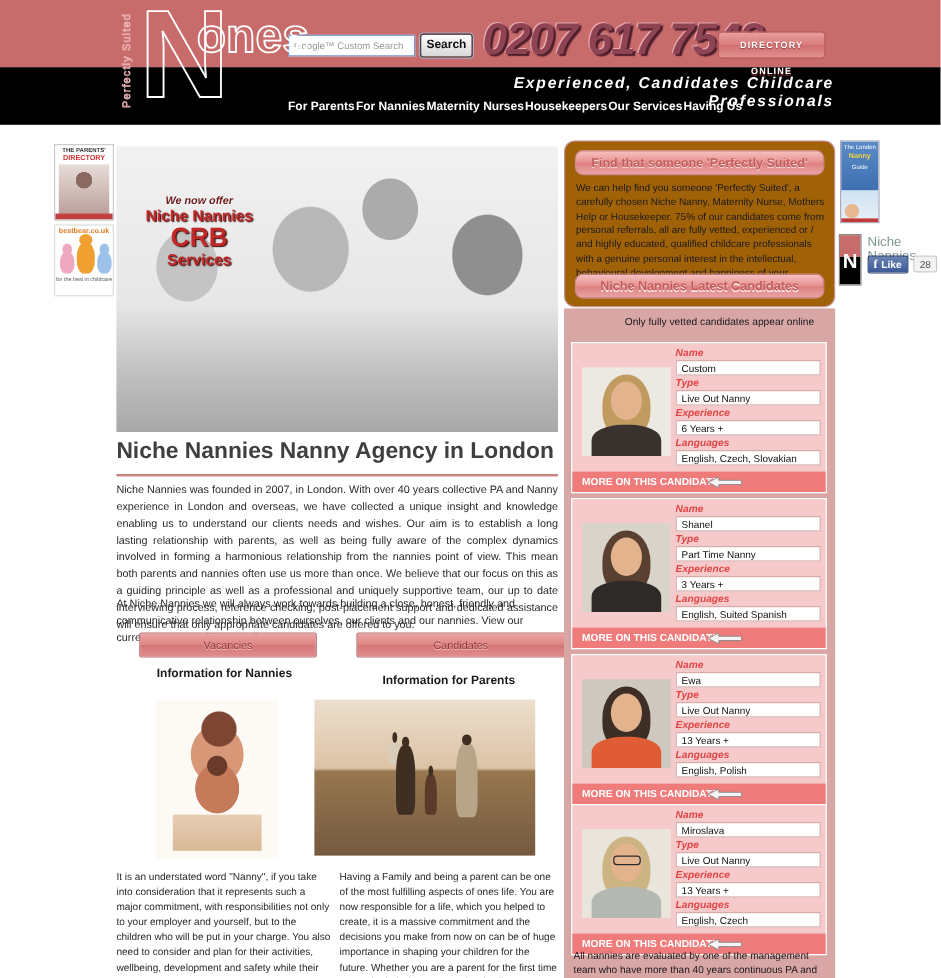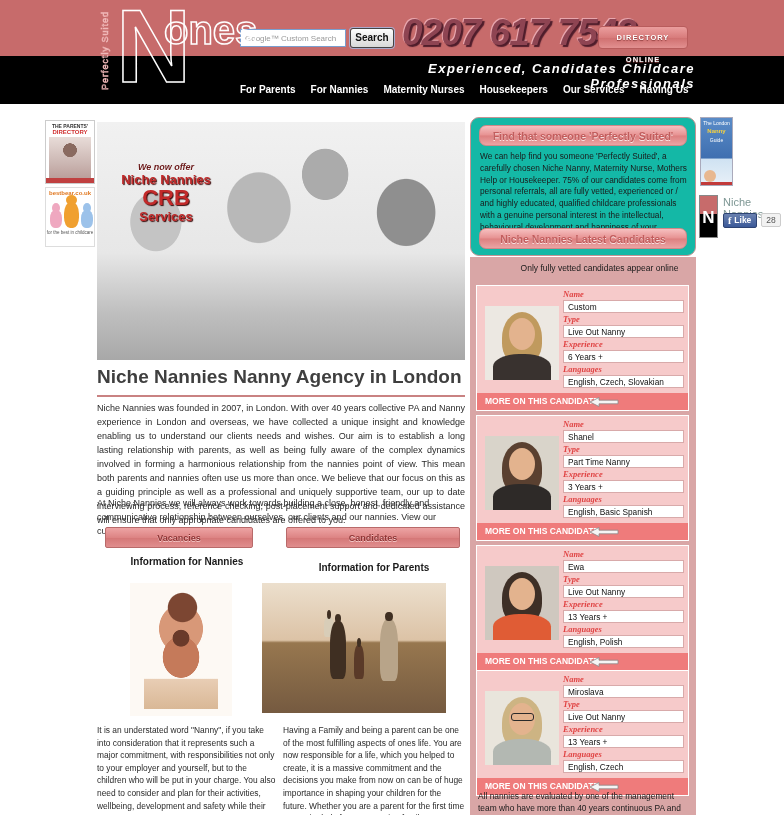--- a/index.html
+++ b/index.html
@@ -26,21 +26,21 @@
                 font-size:10px; font-weight:bold; color:#111; text-align:center; line-height:18px; box-shadow:0 0 0 1px #aac; }
   .phone { position:absolute; left:402px; top:12px; width:195px; font-size:37px; font-weight:bold; font-style:italic;
            color:#8e4452; letter-spacing:-1px; white-space:nowrap;
            text-shadow:2px 2px 1px #4f1d2b, -1px -1px 0 #e8a6ad; }
   .register-btn { position:absolute; left:598px; top:26px; width:90px; height:23px; border-radius:4px;
                   background:linear-gradient(180deg,#eb9e9e 0%,#d87c7c 50%,#cf6f6f 51%,#e29090 100%);
                   border:1px solid #b85c5c; color:#fff; font-size:7.5px; font-weight:bold; letter-spacing:1px;
                   text-align:center; line-height:22px; text-shadow:0 1px 1px #8a3a3a; }
   .tagline { position:absolute; left:350px; top:61px; width:345px; text-align:right; color:#fff;
              font-size:13px; font-weight:bold; font-style:italic; letter-spacing:1.5px; }
-  .nav { position:absolute; left:240px; top:84px; display:flex; gap:15px; }
+  .nav { position:absolute; left:240px; top:84px; display:flex; gap:1px; }
   .nav span { color:#fff; font-size:10px; font-weight:bold; cursor:pointer; white-space:nowrap; }
 
   
   .ad1 { position:absolute; left:45px; top:120px; width:50px; height:64px; background:#fff; border:1px solid #ccc; overflow:hidden; }
   .ad1 .t1 { font-size:5px; font-weight:bold; color:#333; text-align:center; margin-top:2px; }
   .ad1 .t2 { font-size:6px; font-weight:bold; color:#d03030; text-align:center; }
   .ad1 .pic { margin:2px auto 0; width:42px; height:44px;
               background:radial-gradient(circle at 50% 30%, #8a6a60 0 18%, transparent 19%),
                          linear-gradient(180deg,#e8dcd8 0%,#cbb6b2 60%,#b89a96 100%); }
   .ad1 .strip { position:absolute; bottom:0; left:0; right:0; height:5px; background:#c04040; }
@@ -69,21 +69,21 @@
   .hero-overlay .l4 { font-size:13px; font-weight:bold; color:#c22a2a; text-shadow:1px 1px 1px #3a0a0a; }
 
   .main-heading { position:absolute; left:97px; top:366px; width:368px; text-align:left;
                   font-size:19px; font-weight:bold; color:#3f3f3f; }
   .rule { position:absolute; left:97px; top:395px; width:368px; height:2px; background:#c98282; }
   .para1 { position:absolute; left:97px; top:402px; width:368px; font-size:9px; line-height:1.55; color:#2a2a2a; text-align:justify; }
   .para2 { position:absolute; left:97px; top:497px; width:368px; font-size:9px; line-height:1.55; color:#2a2a2a; }
 
   .cta { position:absolute; top:527px; height:21px; border:1px solid #b86a6a; border-radius:2px;
          background:linear-gradient(180deg,#eda4a4 0%,#dd8484 50%,#d47676 51%,#e08e8e 100%);
-         color:#8f3535; font-size:9px; font-weight:bold; text-align:center; line-height:20px; text-shadow:0 1px 0 #f4caca; }
+         color:#8f3535; font-size:9px; font-weight:normal; text-align:center; line-height:20px; text-shadow:0 1px 0 #f4caca;margin-left:11px; }
   .cta-vac { left:105px; width:148px; }
   .cta-cand { left:286px; width:174px; }
 
   .info-h { position:absolute; font-size:10px; font-weight:bold; color:#1a1a1a; text-align:center; }
   .info-h-n { left:97px; top:556px; width:180px; }
   .info-h-p { left:283px; top:562px; width:182px; }
   .img-nanny { position:absolute; left:130px; top:583px; width:102px; height:133px; background:#fdf9f4; overflow:hidden; }
   .img-nanny:before { content:""; position:absolute; left:14px; top:8px; width:74px; height:118px;
       background:
         radial-gradient(circle at 52% 14%, #7c4632 0 13%, transparent 14%),
@@ -98,35 +98,35 @@
   .f1 { left:68px; top:38px; width:16px; height:58px; }
   .f2 { left:92px; top:62px; width:10px; height:34px; background:#5a3a28; }
   .f3 { left:118px; top:36px; width:18px; height:62px; background:#b8a489; }
   .f4 { left:62px; top:34px; width:10px; height:20px; background:#d8cdb8; }
   .info-t { position:absolute; top:724px; font-size:8.4px; line-height:1.5; color:#2a2a2a; }
   .info-t-n { left:97px; width:179px; }
   .info-t-p { left:283px; width:183px; }
 
   
   .panel-top { position:absolute; left:470px; top:117px; width:226px; height:139px;
-               background:#14b8a6; border:1px solid #c49494; border-radius:9px; }
+               background:#a16207; border:1px solid #c49494; border-radius:9px; }
   .glossy { background:linear-gradient(180deg,#f6c0c0 0%,#e79292 48%,#dd8080 52%,#eba4a4 100%);
             border:1px solid #cf8888; border-radius:7px; color:#c25d5d; font-weight:bold; text-align:center;
             text-shadow:0 1px 0 rgba(255,255,255,0.75); }
   .find-btn { position:absolute; left:8px; top:7px; width:208px; height:21px; font-size:10.5px; line-height:20px; }
   .find-text { position:absolute; left:9px; top:33px; width:209px; font-size:8.3px; line-height:1.42; color:#1a1a1a; }
   .latest-btn { position:absolute; left:8px; bottom:6px; width:208px; height:21px; font-size:10.5px; line-height:20px; }
 
   .cands { position:absolute; left:470px; top:257px; width:226px; height:558px; background:#d9a6a6; overflow:hidden; }
   .vetted { position:absolute; left:0; top:6px; width:259px; text-align:center; font-size:8.5px; color:#1a1a1a; }
   .card { position:absolute; left:6px; width:213px; height:126px; background:#f6caca; border:1px solid #fff; }
   .c1 { top:28px; } .c2 { top:158px; } .c3 { top:288px; } .c4 { top:413px; }
   .fields { position:absolute; left:86px; top:2px; width:121px; }
   .flabel { font-size:8.5px; font-weight:bold; font-style:italic; color:#e04545;
-            font-family:Liberation Serif, serif; height:12px; line-height:12px; }
+            font-family:Liberation Sans, sans-serif; height:12px; line-height:12px; }
   .fval { height:13px; background:#fff; border:1px solid #d8aaaa; font-size:8.3px; color:#111;
           line-height:12px; padding-left:4px; }
   .more { position:absolute; left:0; bottom:0; width:100%; height:17px; background:#ef7b7b;
           color:#fff; font-size:8.5px; font-weight:bold; line-height:17px; padding-left:8px; }
   .more svg { position:absolute; left:112px; top:4px; }
   .avatar { position:absolute; left:8px; top:20px; width:74px; height:74px; overflow:hidden; }
   .avatar .hair { position:absolute; left:17px; top:6px; width:40px; height:52px; border-radius:50% 50% 40% 40%; }
   .avatar .face { position:absolute; left:24px; top:12px; width:26px; height:32px; border-radius:50%; background:#e3b38e; }
   .avatar .torso { position:absolute; left:8px; top:48px; width:58px; height:28px; border-radius:45% 45% 0 0; }
   .av1 { background:#ece8e2; } .av1 .hair { background:#c09a5e; } .av1 .torso { background:#39322f; }
@@ -270,21 +270,21 @@
         <div class="torso"></div>
       </div>
       <div class="fields">
         <div class="flabel">Name</div>
         <div class="fval">Shanel</div>
         <div class="flabel">Type</div>
         <div class="fval">Part Time Nanny</div>
         <div class="flabel">Experience</div>
         <div class="fval">3 Years +</div>
         <div class="flabel">Languages</div>
-        <div class="fval">English, Basic Spanish</div>
+        <div class="fval">English, Suited Spanish</div>
       </div>
       <div class="more">
         <span>MORE ON THIS CANDIDATE</span>
         <svg width="30" height="10" viewBox="0 0 30 10">
             <path d="M29 3.2 L10 3.2 L10 0.5 L1 5 L10 9.5 L10 6.8 L29 6.8 Z" fill="#f5f5f5" stroke="#8a8a8a" stroke-width="0.8"></path>
           </svg>
       </div>
     </div>
 
     <div class="card c3">

